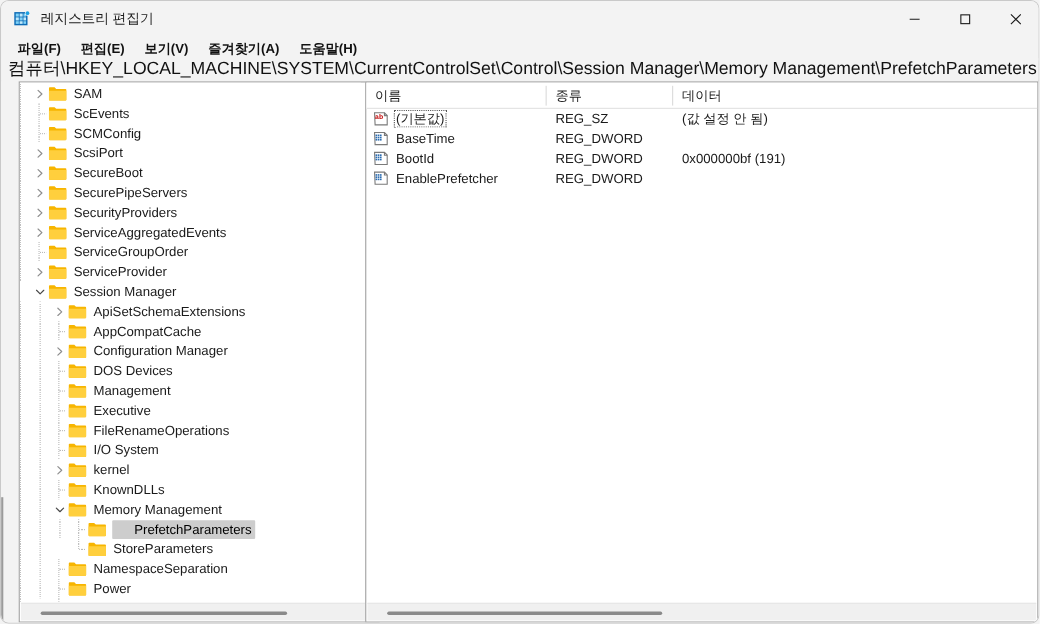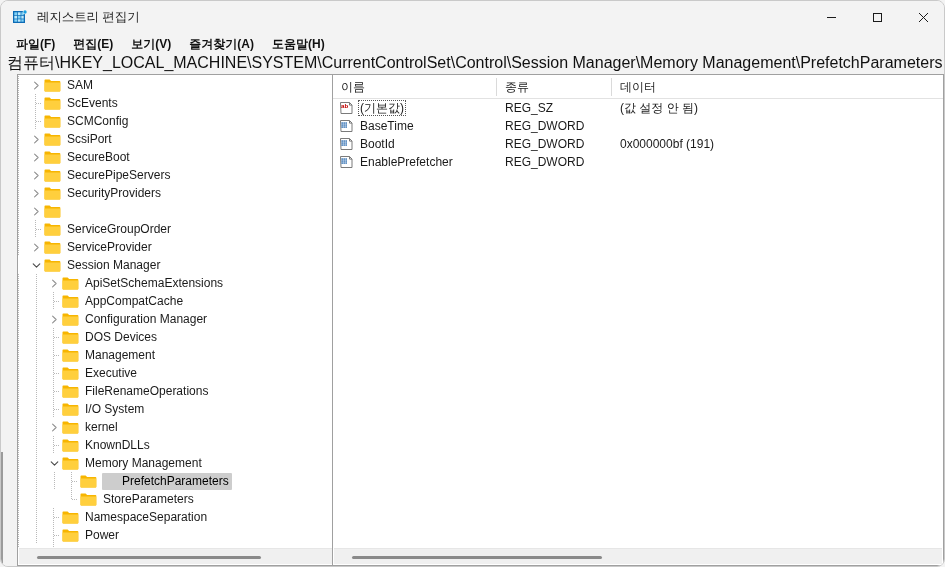--- a/index.html
+++ b/index.html
@@ -399,20 +399,21 @@
               </div>
               <div class="chev">
                 <svg width="9" height="9" viewBox="0 0 9 9">
                   <path d="M2.6 1.2L6.1 4.5 2.6 7.8" fill="none" stroke="#8f8f8f" stroke-width="1.1" stroke-linecap="round" stroke-linejoin="round"></path>
                 </svg>
               </div>
               <div class="folder"><svg width="17" height="14" viewBox="0 0 17 14">
                   <path d="M0.5 2.2a0.8 0.8 0 0 1 .8-.8h4.3l1.5 1.5h8.4a0.8 0.8 0 0 1 .8.8v9.0a0.7 0.7 0 0 1-.7.7H1.2a0.7 0.7 0 0 1-.7-.7z" fill="#f7b500"></path>
                   <path d="M0.5 4.6h15.8v8.1a0.7 0.7 0 0 1-.7.7H1.2a0.7 0.7 0 0 1-.7-.7z" fill="#ffcf3d"></path>
                 </svg></div>
+              <span class="tlabel">ServiceAggregatedEvents</span>
             </div>
             <div class="tnode">
               <div class="tindent" style="width: 36px;">
                 <div class="vline" style="left: 26px;"></div>
               </div>
               <div class="tconn"></div>
               <div class="folder"><svg width="17" height="14" viewBox="0 0 17 14">
                   <path d="M0.5 2.2a0.8 0.8 0 0 1 .8-.8h4.3l1.5 1.5h8.4a0.8 0.8 0 0 1 .8.8v9.0a0.7 0.7 0 0 1-.7.7H1.2a0.7 0.7 0 0 1-.7-.7z" fill="#f7b500"></path>
                   <path d="M0.5 4.6h15.8v8.1a0.7 0.7 0 0 1-.7.7H1.2a0.7 0.7 0 0 1-.7-.7z" fill="#ffcf3d"></path>
                 </svg></div>

